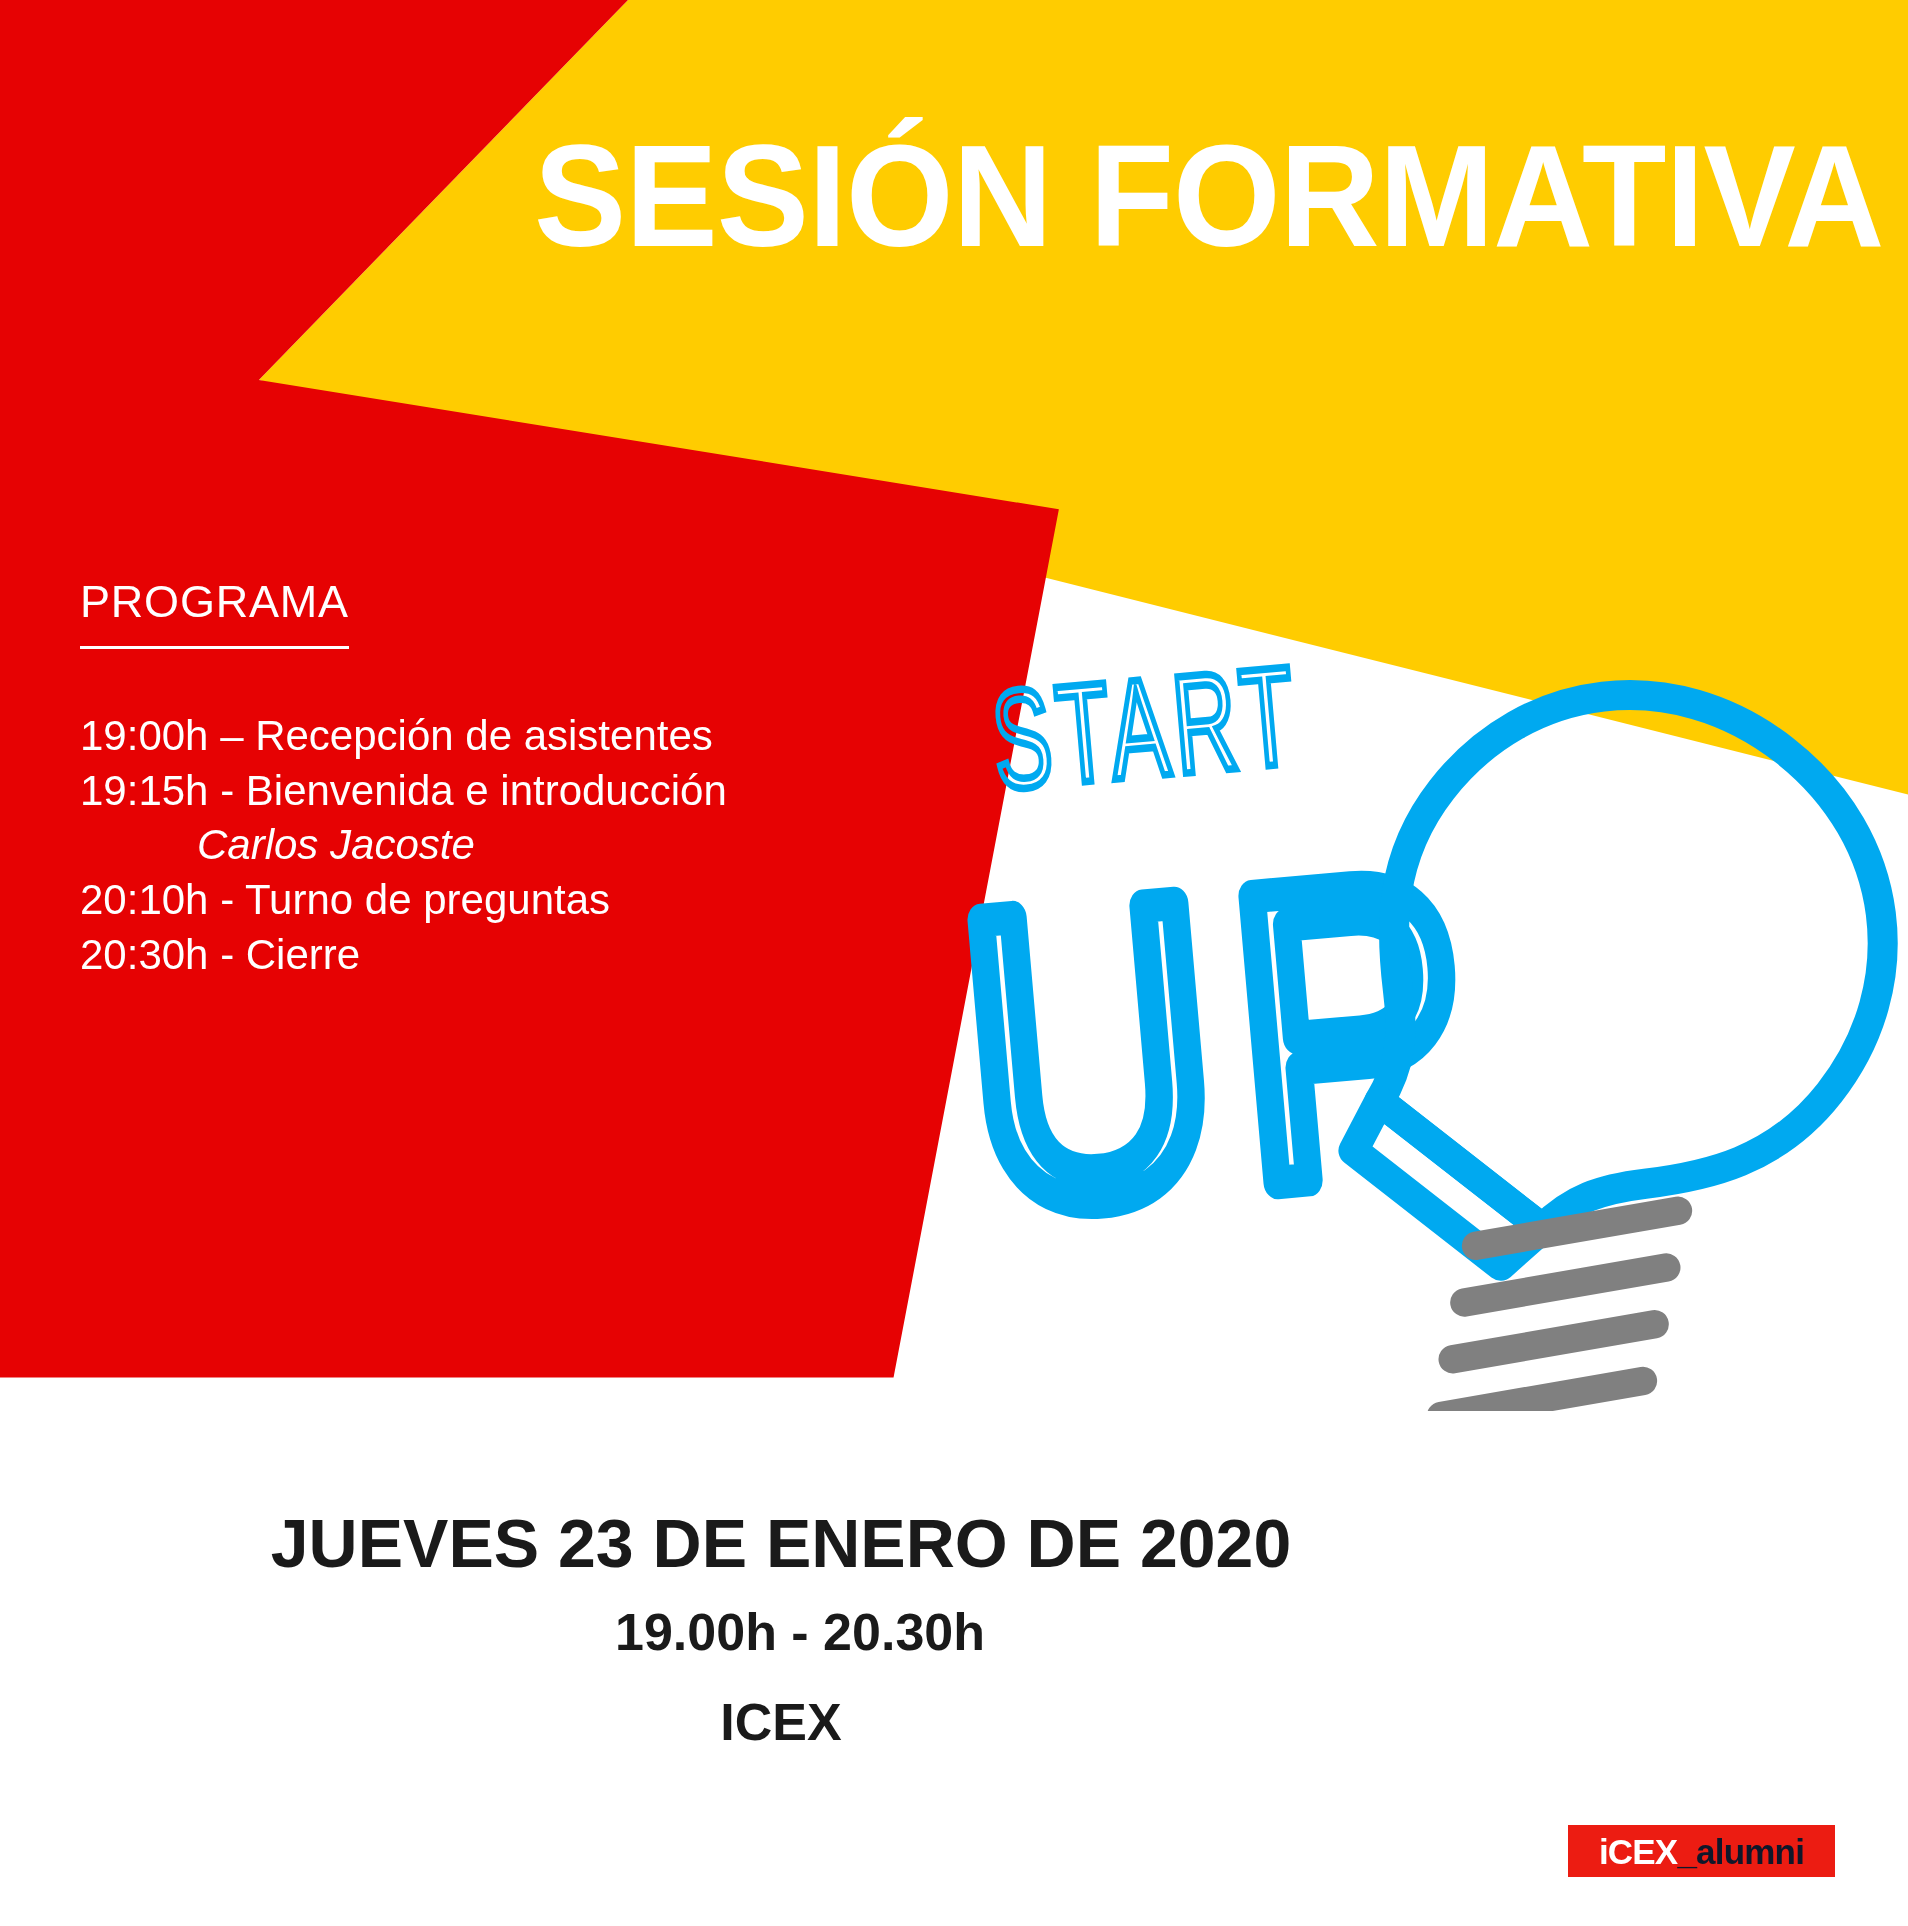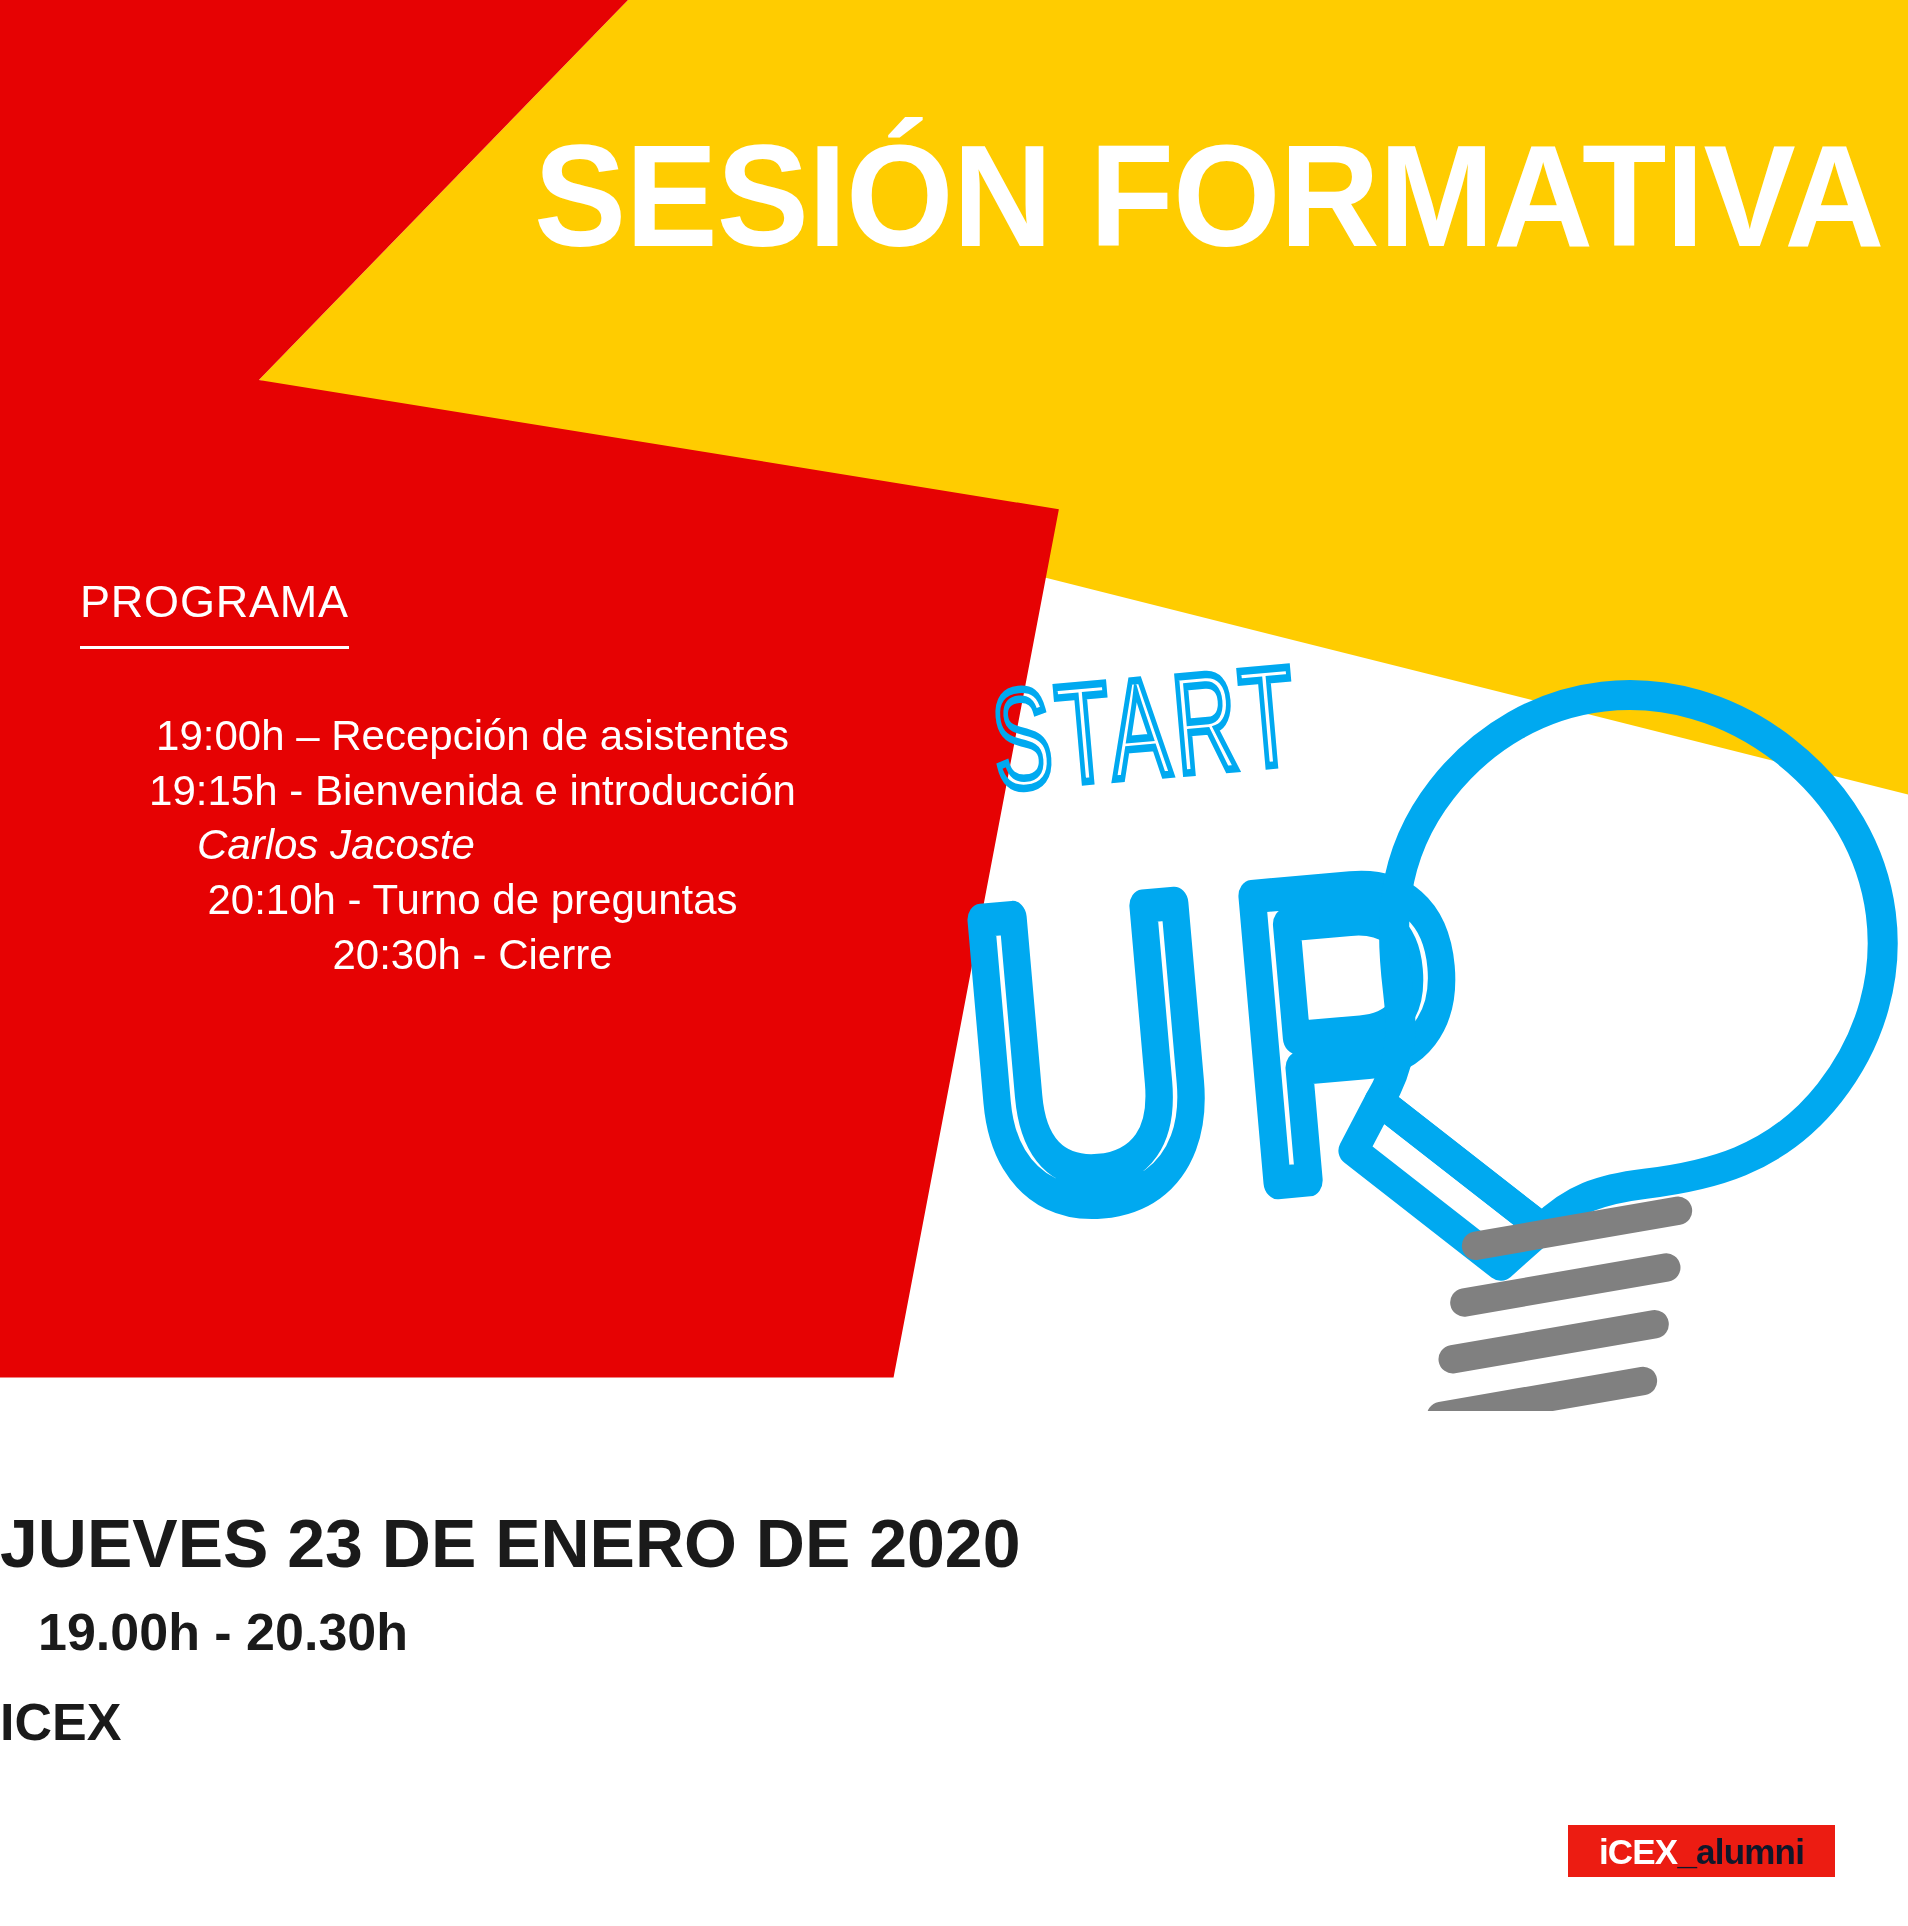--- a/index.html
+++ b/index.html
@@ -42,39 +42,40 @@
     display:inline-block;
     padding-bottom:21px;
     line-height:1.05;
   }
   #programa-list{
     margin-top:60px;
     font-size:42px;
     line-height:1.30;
     font-weight:400;
   }
-  .prog-row{white-space:nowrap;text-align:center;}
+  .prog-row{white-space:nowrap;}
   .prog-speaker{
     font-style:italic;
     padding-left:117px;
     white-space:nowrap;
   }
 
   
   #startup-graphic{
     position:absolute;
     left:960px; top:635px;
     width:952px; height:776px;
   }
 
   
   #footer-info{
     position:absolute;
     left:0; top:1503px;
     width:1562px;
+    text-align:center;
     color:#1a1a1a;
   }
   #footer-date{
     font-size:68px;font-weight:bold;letter-spacing:0px;line-height:1.18;
   }
   #footer-time{
     font-size:52px;font-weight:bold;line-height:1.9;margin-left:38px;
   }
   #footer-venue{
     font-size:52px;font-weight:bold;line-height:1.55;

